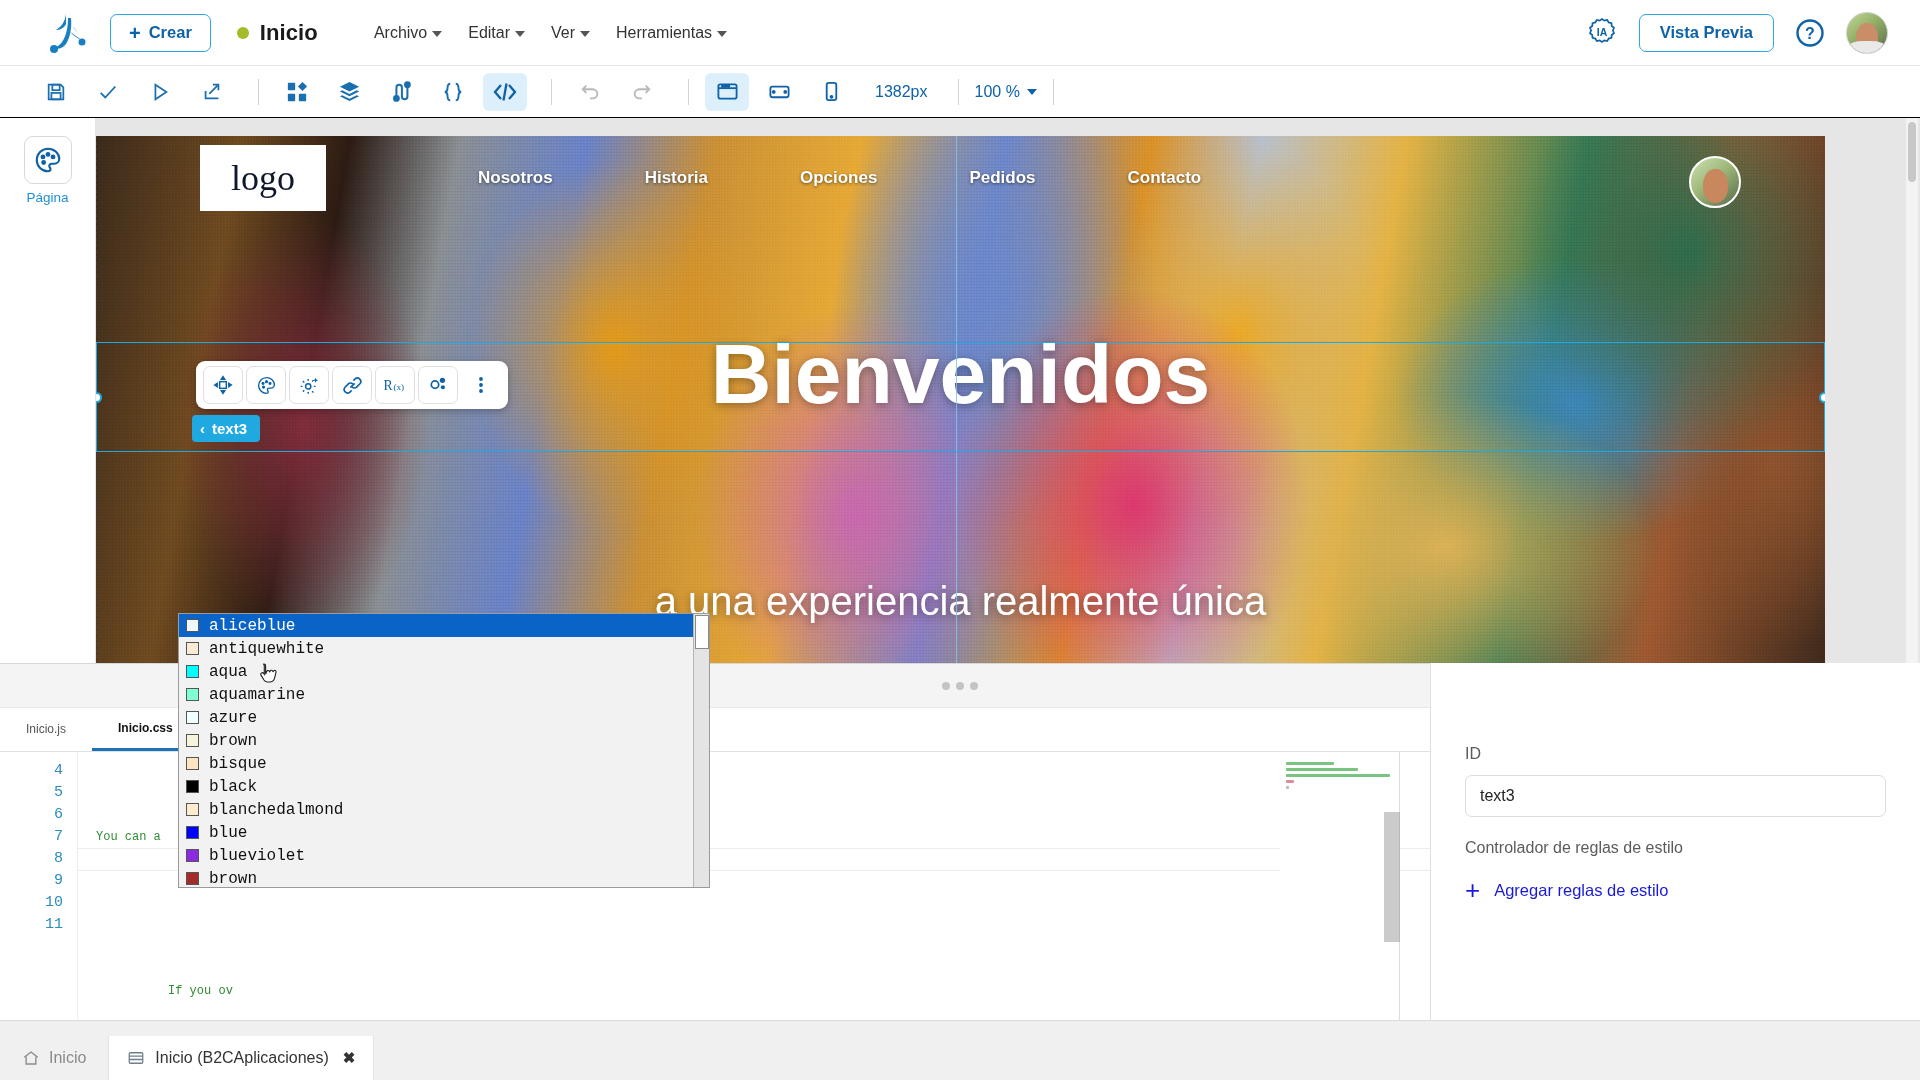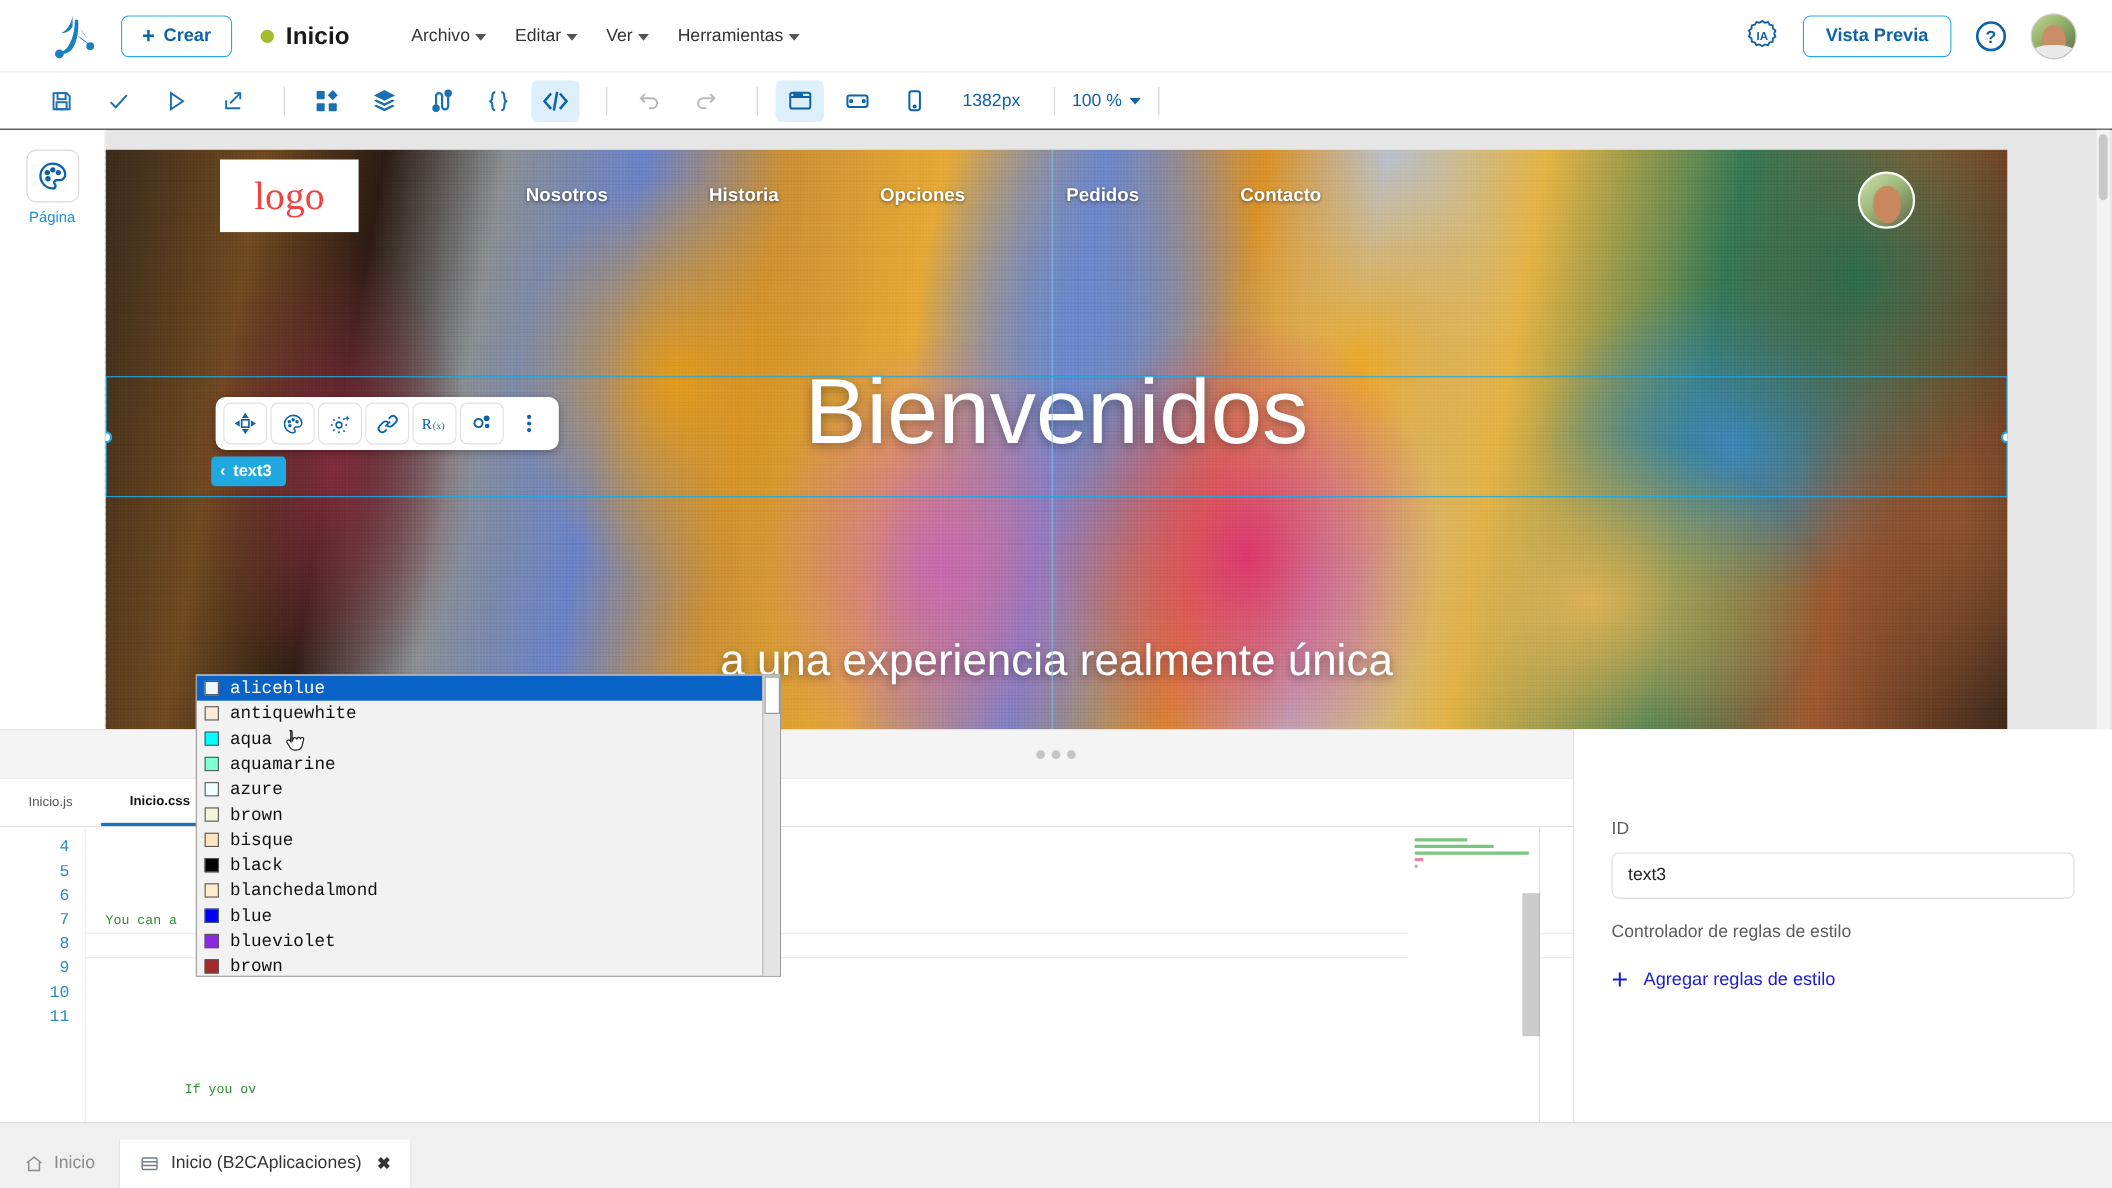--- a/index.html
+++ b/index.html
@@ -122,41 +122,41 @@
       repeating-linear-gradient(90deg, rgba(255,255,255,.04) 0 1px, transparent 1px 3px);
     mix-blend-mode: overlay;
   }
   .site-nav {
     position: absolute; left: 0; top: 0; width: 100%; height: 84px;
     display:flex; align-items:center;
   }
   .site-logo {
     width: 126px; height: 66px; margin-left: 104px; background:#fff;
     display:flex;align-items:center;justify-content:center;
-    font-family: "Liberation Serif", serif; font-size: 36px; color:#ef4444; font-weight:500;
+    font-family: "Liberation Serif", serif; font-size: 36px; color:#0f172a; font-weight:500;
   }
   .site-links { display:flex; margin-left: 152px; gap: 92px; }
   .site-links a {
     color:#fff; font-size:17px; text-decoration:none; font-weight:bold;
     text-shadow: 0 1px 3px rgba(0,0,0,.55);
   }
   .site-avatar {
     position:absolute; right: 84px; top: 20px;
     width: 52px; height: 52px; border-radius: 50%; overflow:hidden;
     border: 2px solid #fff;
     background: linear-gradient(140deg,#cfe0b4 0%,#9db878 45%,#59684a 100%);
   }
   .site-avatar::after{
     content:""; position:absolute; left:24%; top:22%; width:54%; height:72%;
     border-radius:46%; background:#c8875d;
   }
 
   .hero-h1 {
     position:absolute; left: 0; right: 0; top: 196px; text-align:center;
-    font-size: 84px; color:#fff; font-weight: 400; line-height: 1;
+    font-size: 84px; color:#fff; font-weight: 700; line-height: 1;
     font-family: "Liberation Sans", sans-serif;
     text-shadow: 0 2px 10px rgba(0,0,0,.35);
   }
   .hero-h2 {
     position:absolute; left:0; right:0; top: 443px; text-align:center;
     font-size: 40px; color:#fff; font-weight: 400;
     text-shadow: 0 2px 8px rgba(0,0,0,.4);
   }
 
   

